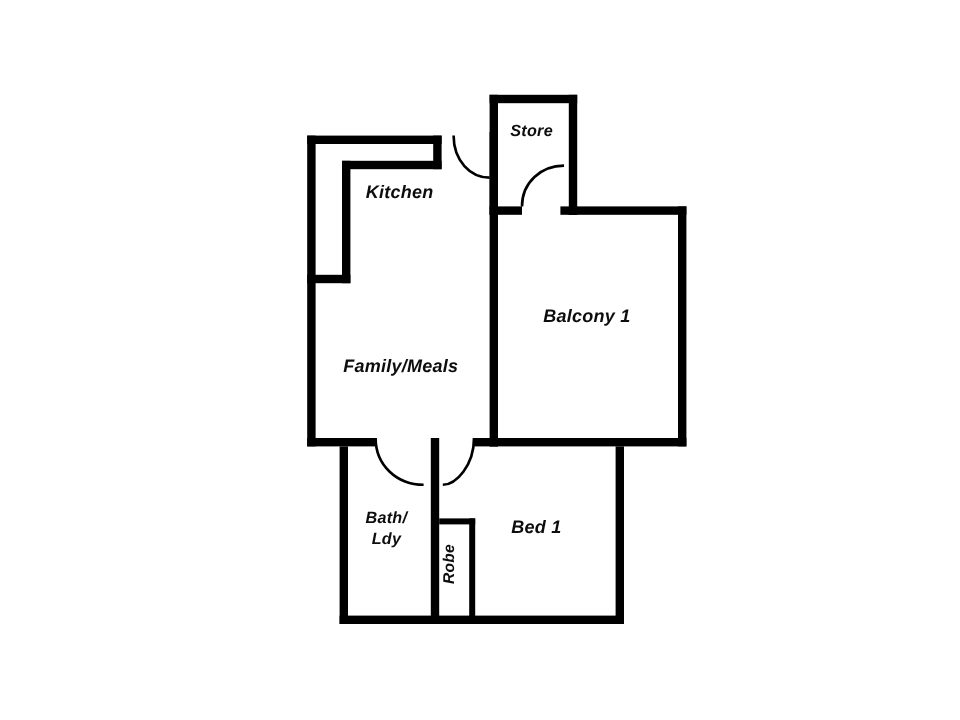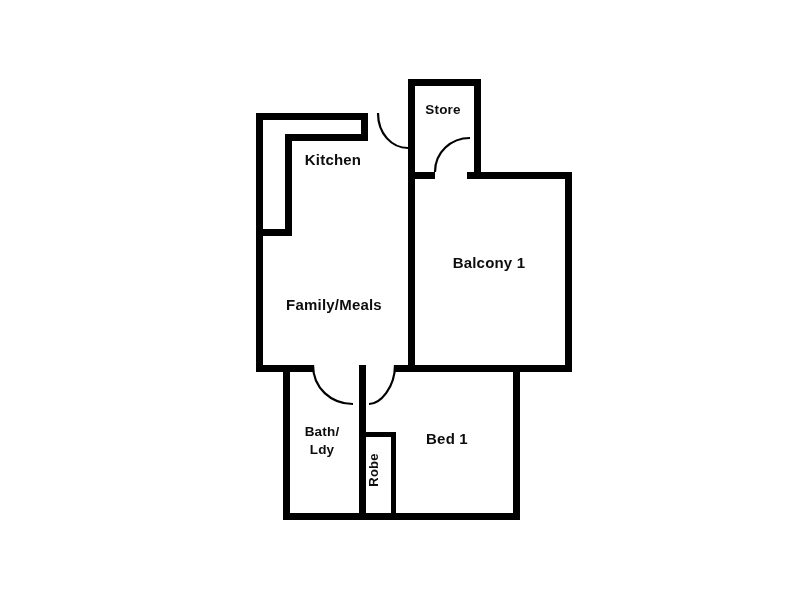--- a/index.html
+++ b/index.html
@@ -11,20 +11,21 @@
     width: 800px;
     height: 600px;
     font-family: "Liberation Sans", sans-serif;
     overflow: hidden;
   }
   #floorplan-root {
     position: relative;
     width: 670px;
     height: 600px;
     background: #ffffff;
+    font-style: italic;
   }
   svg#plan {
     display: block;
     width: 800px;
     height: 600px;
   }
   .wall {
     fill: #000000;
   }
   .door-arc {

